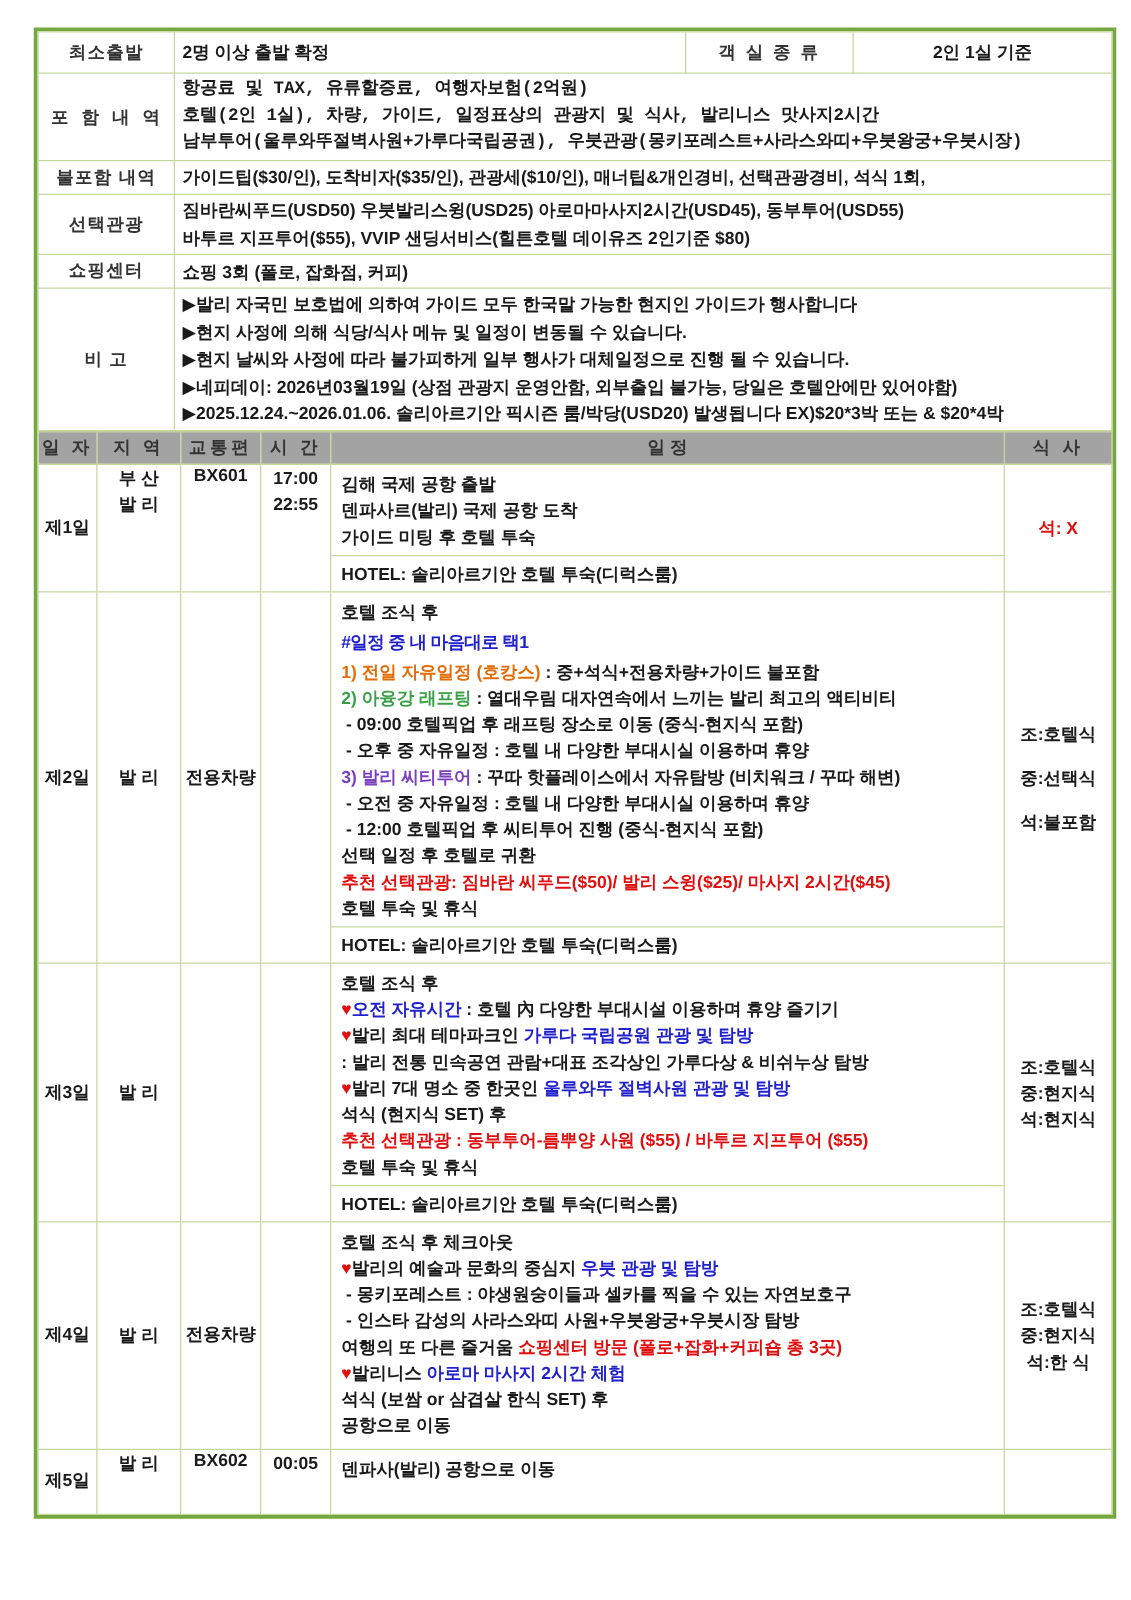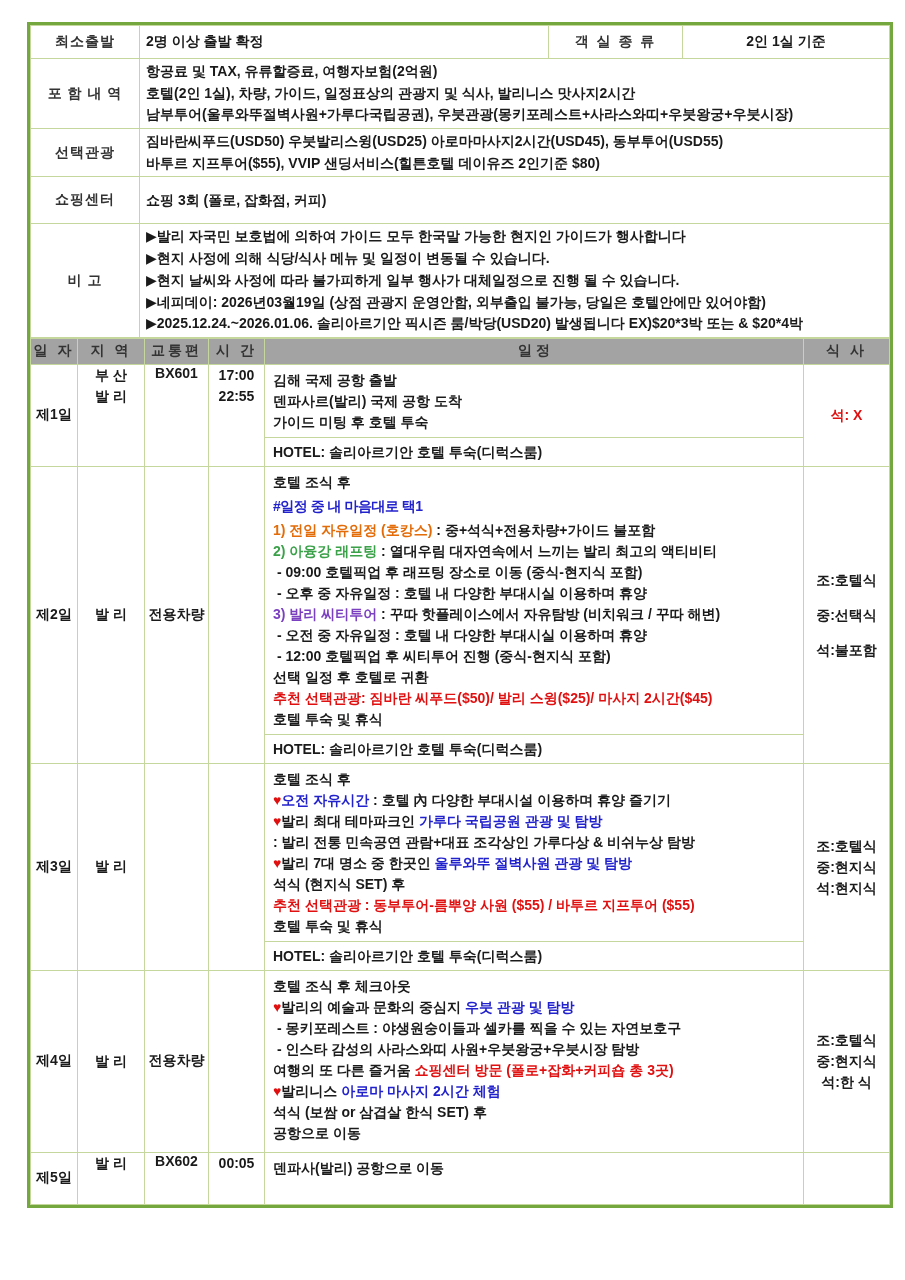--- a/index.html
+++ b/index.html
@@ -60,21 +60,21 @@
   }
   #info-table .lbl{
     width:109px;
     text-align:center;
     color:#333;
     letter-spacing:1px;
   }
   #info-table .mid-lbl{ width:134px; text-align:center; letter-spacing:2px; color:#333;}
   #info-table .right-val{ width:207px; text-align:center;}
   #info-table tr:nth-child(1) td{height:33px;}
-  #info-table tr:nth-child(2) td{height:70px;}
+  #info-table tr:nth-child(2) td{height:70px;font-family:Liberation Mono, monospace;}
   #info-table tr:nth-child(3) td{height:27px;}
   #info-table tr:nth-child(4) td{height:47px;}
   #info-table tr:nth-child(5) td{height:27px;}
   #info-table tr:nth-child(6) td{height:107px;}
   .info-line{white-space:pre-wrap;line-height:1.55;}
   
   #sched-table th{
     font-size:14px;
     font-weight:700;
     color:#333;
@@ -130,20 +130,26 @@
           <td>2명 이상 출발 확정</td>
           <td class="mid-lbl">객 실 종 류</td>
           <td class="right-val">2인 1실 기준</td>
         </tr>
         <tr>
           <td class="lbl">포 함 내 역</td>
           <td colspan="3">
             <div class="info-line"><span>항공료 및 TAX, 유류할증료, 여행자보험(2억원)</span></div>
             <div class="info-line"><span>호텔(2인 1실), 차량, 가이드, 일정표상의 관광지 및 식사, 발리니스 맛사지2시간</span></div>
             <div class="info-line"><span>남부투어(울루와뚜절벽사원+가루다국립공권), 우붓관광(몽키포레스트+사라스와띠+우붓왕궁+우붓시장)</span></div>
+          </td>
+        </tr>
+        <tr>
+          <td class="lbl">불포함 내역</td>
+          <td colspan="3">
+            <div class="info-line"><span>가이드팁($30/인), 도착비자($35/인), 관광세($10/인), 매너팁&amp;개인경비, 선택관광경비, 석식 1회,</span></div>
           </td>
         </tr>
         <tr>
           <td class="lbl">선택관광</td>
           <td colspan="3">
             <div class="info-line"><span>짐바란씨푸드(USD50) 우붓발리스윙(USD25) 아로마마사지2시간(USD45), 동부투어(USD55)</span></div>
             <div class="info-line"><span>바투르 지프투어($55), VVIP 샌딩서비스(힐튼호텔 데이유즈 2인기준 $80)</span></div>
           </td>
         </tr>
         <tr>

